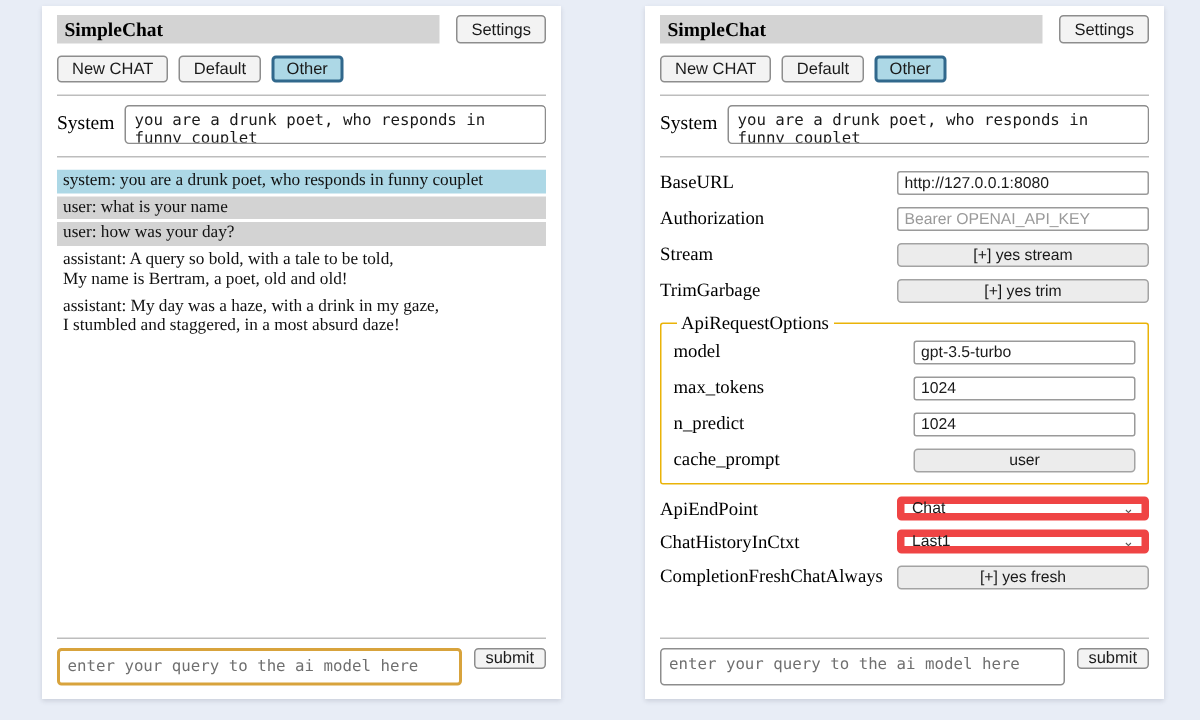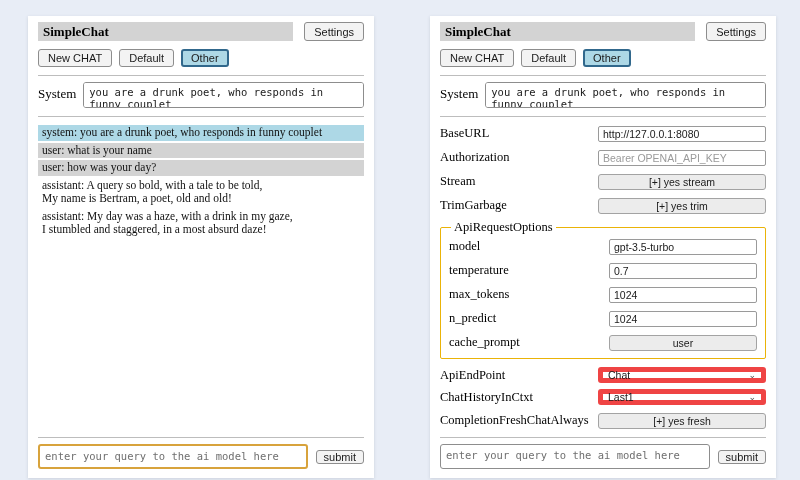--- a/index.html
+++ b/index.html
@@ -4,21 +4,21 @@
 <style>
   * { margin:0; padding:0; box-sizing:border-box; }
   html,body { width:800px; height:480px; }
   body {
     background:#e8edf6;
     font-family:"Liberation Serif", serif;
     position:relative;
     overflow:hidden;
   }
   .panel {
-    position:absolute; top:16px; width:346px; height:462px;
+    position:absolute; top:4px; width:346px; height:462px;
     background:#ffffff;
     box-shadow:0 1px 3px rgba(70,80,100,.18);
     padding:6px 10px 9px 10px;
     display:flex; flex-direction:column;
   }
   #panel-left  { left:28px; }
   #panel-right { left:430px; }
 
   
   .header { display:flex; align-items:stretch; gap:11px; }
@@ -84,21 +84,21 @@
   .chevron { font-size:9px; color:#555; line-height:1; }
   fieldset.api-options {
     border:1px solid #eab308; border-radius:2px;
     margin:0 0 8px 0; padding:2px 8px 1px 8px;
   }
   fieldset.api-options legend { font-size:12.5px; padding:0 3px; margin-left:2px; }
   fieldset.api-options .sctrl { width:148px; }
 
   
   .bottom-bar hr { margin:6px 0 6px 0; }
-  .query-row { display:flex; gap:8px; align-items:center; }
+  .query-row { display:flex; gap:8px; align-items:flex-start; }
   .query-input {
     flex:1; height:25px; resize:none;
     font-family:"DejaVu Sans Mono", monospace; font-size:10.5px; line-height:12px;
     color:#1a1a1a; padding:4px 5px;
     border:1px solid #8d8d8d; border-radius:3px; outline:none;
   }
   .query-input.focused { border:2px solid #d8a33c; }
   .query-input::placeholder { color:#6f6f6f; }
   .submit-btn { padding:0 7px; }
 </style>
@@ -189,24 +189,20 @@
     </div>
 
     <fieldset class="api-options">
       <legend>ApiRequestOptions</legend>
 
       <div class="srow">
         <span class="slabel">model</span>
         <span class="sctrl"><input class="sinput" spellcheck="false" value="gpt-3.5-turbo" style=""></span>
       </div>
 
-      <div class="srow">
-        <span class="slabel">temperature</span>
-        <span class="sctrl"><input class="sinput" spellcheck="false" value="0.7" style=""></span>
-      </div>
 
       <div class="srow">
         <span class="slabel">max_tokens</span>
         <span class="sctrl"><input class="sinput" spellcheck="false" value="1024" style=""></span>
       </div>
 
       <div class="srow">
         <span class="slabel">n_predict</span>
         <span class="sctrl"><input class="sinput" spellcheck="false" value="1024" style=""></span>
       </div>

